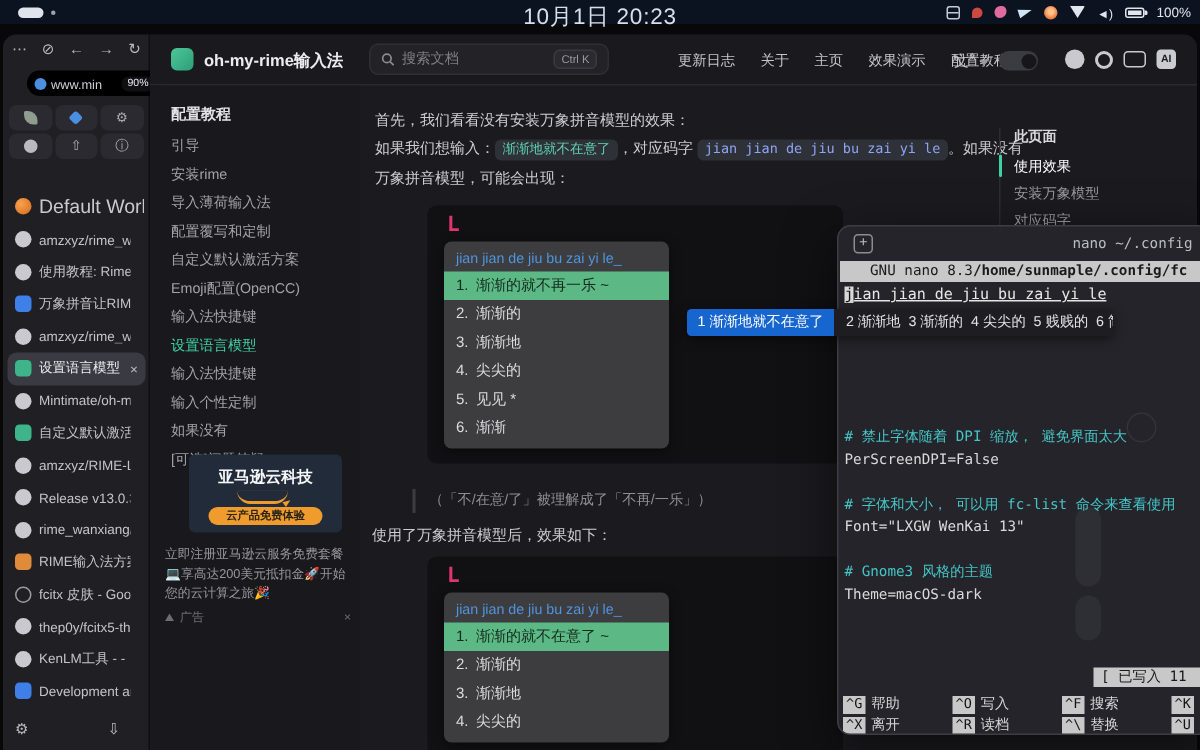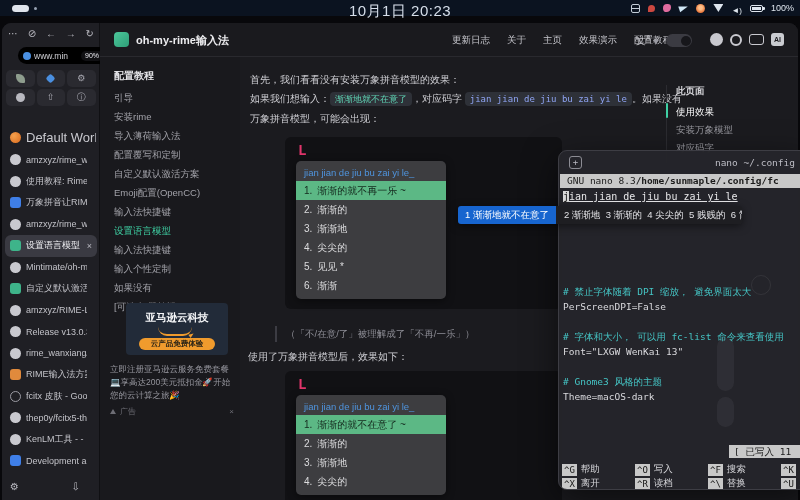--- a/index.html
+++ b/index.html
@@ -124,21 +124,21 @@
   .toc-title{position:absolute;left:14px;top:28px;font-size:9.5px;font-weight:bold;color:#d8d8dc}
   .toc-list{position:absolute;left:14px;top:46px;width:118px}
   .toc-item{height:18px;line-height:18px;font-size:9.5px;color:#98989f;white-space:nowrap;overflow:hidden}
   .toc-item.active{color:#fdfdfe}
 
   
   .terminal{position:absolute;left:558px;top:150px;width:252px;height:340px;background:rgba(37,37,42,.97);border:1px solid #3d3d44;border-radius:9px;box-shadow:0 10px 34px rgba(0,0,0,.55);z-index:40;overflow:hidden}
   .newtab{position:absolute;left:10px;top:5px;width:13px;height:13px;border:1px solid #8c8c94;border-radius:3px;color:#b9b9c1;font-size:9px;line-height:11px;text-align:center}
   .term-title{position:absolute;right:14px;top:6px;font-size:9.5px;color:#bcbcc4;white-space:nowrap}
   .nano-head{position:absolute;left:1px;right:1px;top:23px;height:14px;background:#c8c8c8;color:#1a1a1a;font-size:9.5px;line-height:14px;display:flex;white-space:nowrap;overflow:hidden}
-  .nano-head .v{padding-left:7px}
+  .nano-head .v{padding-left:20px}
   .nano-head .p{font-weight:bold}
   .compose{position:absolute;left:4px;top:40px;font-size:10px;color:#e8e8ea;white-space:nowrap}
   .cur{background:#d8d8d8;color:#141414}
   .ul{text-decoration:underline}
   .term-body{position:absolute;left:4px;top:88px;font-size:9.5px;line-height:15px;white-space:pre}
   .tline{height:15px}
   .t-comment{color:#45c5c5}
   .t-plain{color:#dadade}
   .ghost1{position:absolute;left:158px;top:187px;width:17px;height:53px;background:rgba(220,220,235,.06);border-radius:9px}
   .ghost2{position:absolute;left:158px;top:246px;width:17px;height:30px;background:rgba(220,220,235,.06);border-radius:9px}
@@ -315,20 +315,28 @@
     <div class="sb-bottom">
 
     <span class="g i-settings"></span>
         <span class="g i-download"></span>
       </div>
   </div>
 
   <div class="site-header">
     <span class="logo"></span>
     <span class="site-title">oh-my-rime输入法</span>
+    <div class="search">
+      <svg viewBox="0 0 16 16" width="9" height="9">
+          <circle cx="7" cy="7" r="5" fill="none" stroke="#8a8a92" stroke-width="2"></circle>
+          <line x1="11" y1="11" x2="15" y2="15" stroke="#8a8a92" stroke-width="2"></line>
+        </svg>
+      <span class="search-ph">搜索文档</span>
+      <span class="kbd">Ctrl K</span>
+    </div>
     <div class="nav">
 
     <span class="nav-item">更新日志</span>
         <span class="nav-item">关于</span>
         <span class="nav-item">主页</span>
         <span class="nav-item">效果演示</span>
         <span class="nav-item">配置教程</span>
       </div>
     <span class="lang"><span>文</span><sup>A</sup><span class="chev"></span></span>
     <span class="toggle"></span>

